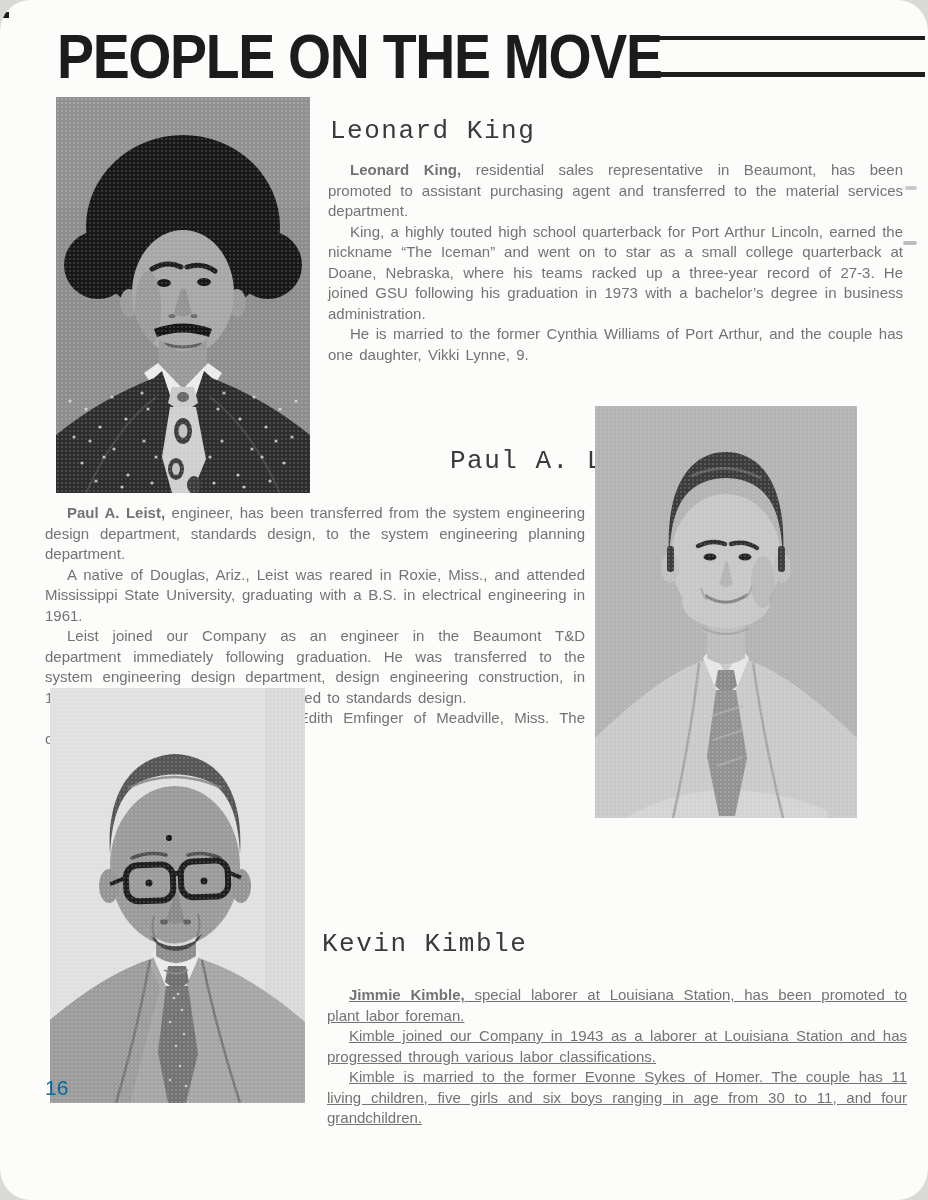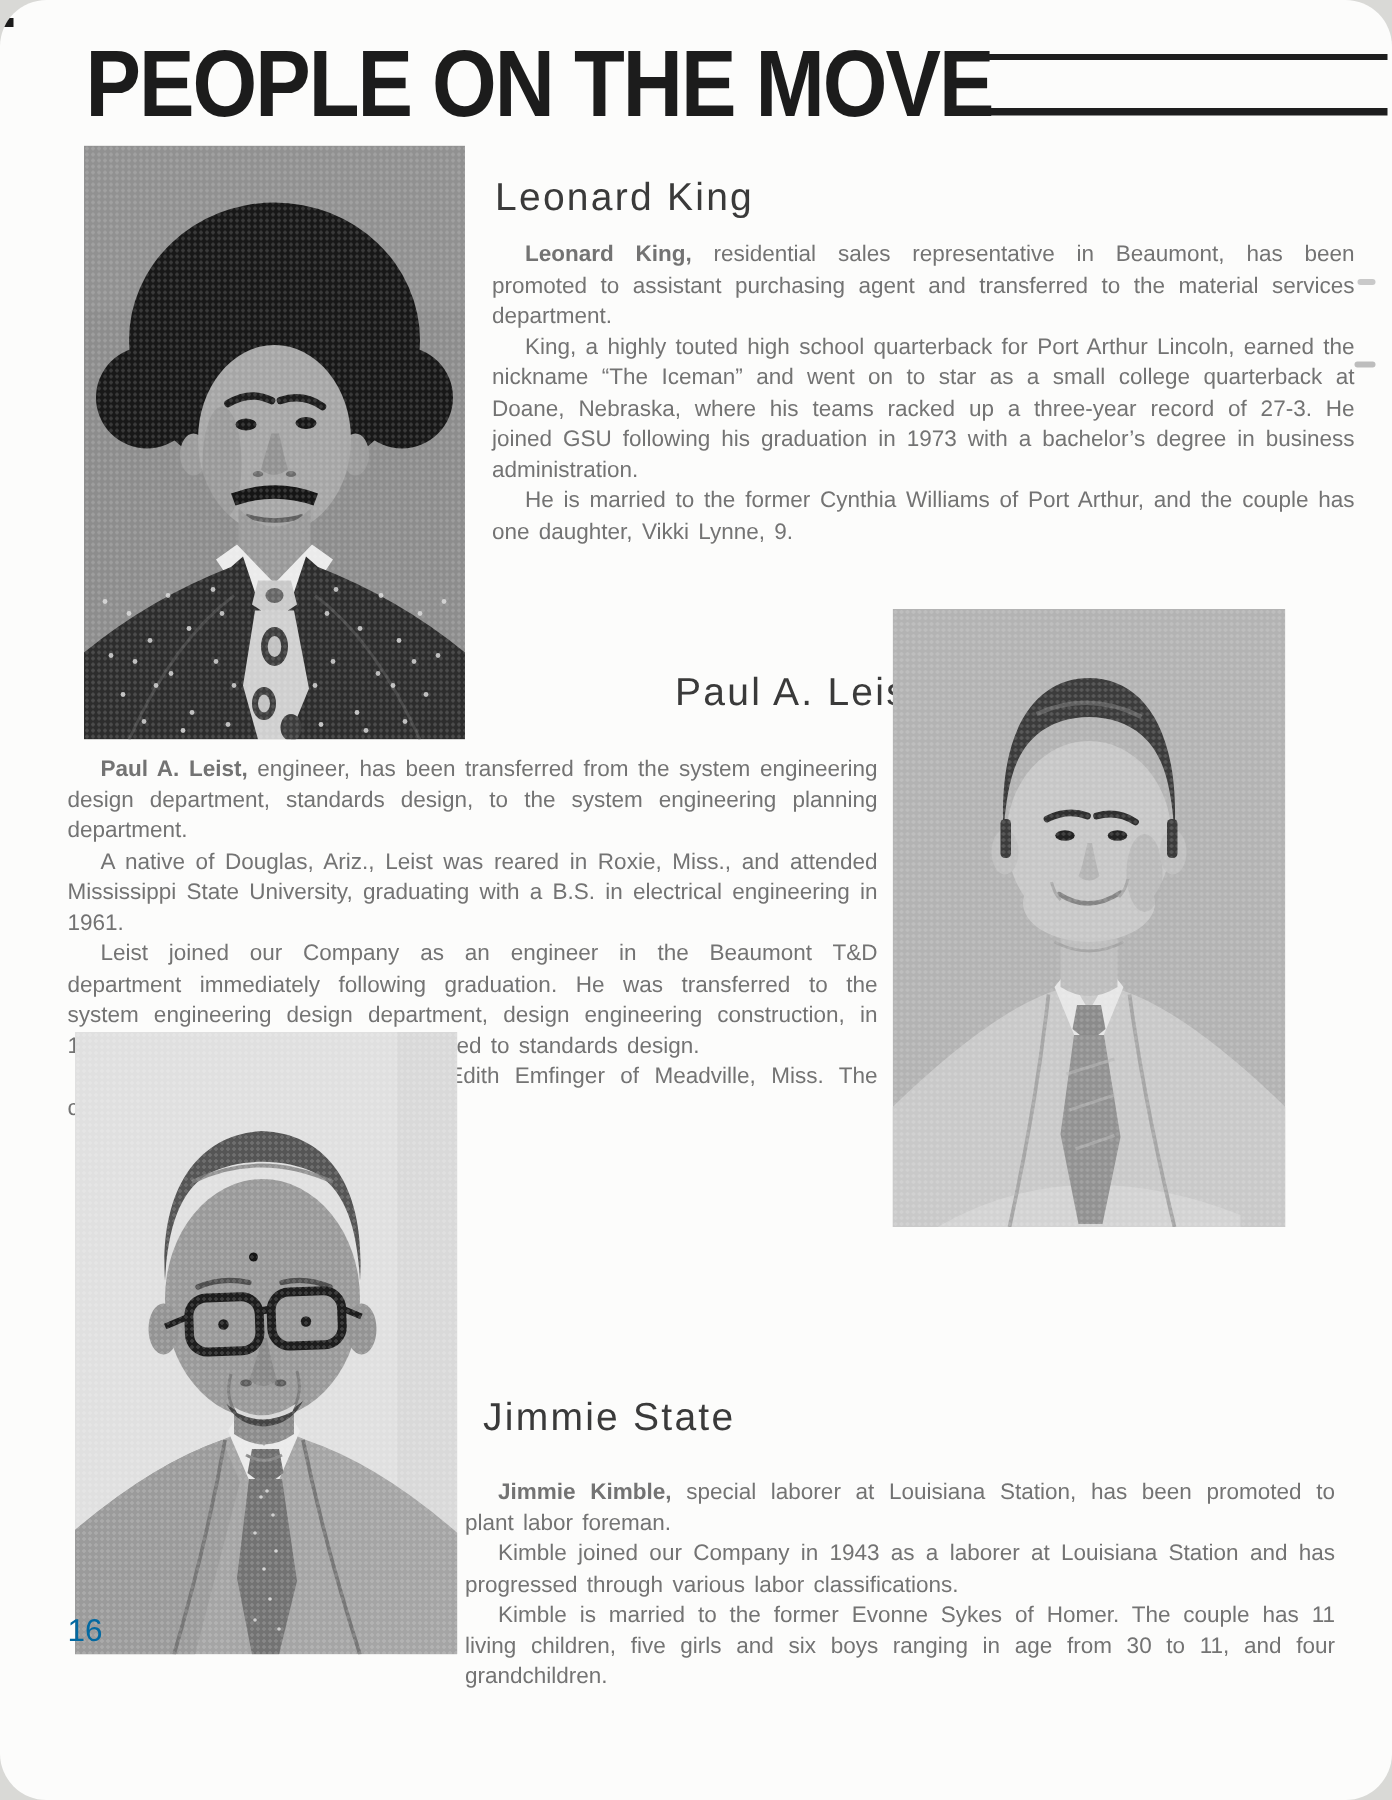--- a/index.html
+++ b/index.html
@@ -28,36 +28,36 @@
     background-image:radial-gradient(rgba(255,255,255,.15) 1px, rgba(255,255,255,0) 1.4px);
     background-size:4px 4px;
   }
   .photo-king   { left:56px;  top:97px;  width:254px; height:396px; }
   .photo-leist  { left:595px; top:406px; width:262px; height:412px; }
   .photo-kimble { left:50px;  top:688px; width:255px; height:415px; }
 
   
   .person-heading {
     position:absolute; font-size:26px; font-weight:400;
-    letter-spacing:1.5px; color:#3a3a3a; white-space:nowrap;
+    letter-spacing:1.5px; color:#3a3a3a; white-space:nowrap;font-family:Liberation Mono, monospace;
   }
   .heading-king   { left:330px; top:116px; }
   .heading-leist  { left:450px; top:446px; }
   .heading-kimble { left:322px; top:929px; }
 
   
   .body-col {
     position:absolute; text-align:justify;
     font-size:15px; line-height:20.5px; word-spacing:2px; color:#737373;
   }
   .body-col p { margin:0; text-indent:22px; }
   .body-col b { font-weight:700; }
   .body-king   { left:328px; top:160px; width:575px; }
   .body-leist  { left:45px;  top:503px; width:540px; }
-  .body-kimble { left:310px; top:985px; width:580px; }
+  .body-kimble { left:327px; top:985px; width:580px;text-decoration:underline; }
 
   .page-number {
     position:absolute; left:45px; top:1076px;
     font-size:21px; color:#0369a1;
   }
 
   
   .artifact { position:absolute; }
   .artifact-topleft { left:0; top:12px; width:9px; height:6px; background:#1b1b1b; }
   .artifact-right-1 { left:905px; top:186px; width:12px; height:4px; background:#c9c9c9; border-radius:2px; }
@@ -270,21 +270,21 @@
         <rect x="76" y="176" width="47" height="36" rx="12" fill="none" stroke="#1d1d1d" stroke-width="6"></rect>
         <rect x="131" y="174" width="47" height="36" rx="12" fill="none" stroke="#1d1d1d" stroke-width="6"></rect>
         <path d="M123,186 L131,185" stroke="#1d1d1d" stroke-width="5"></path>
         <path d="M76,188 L60,194" stroke="#1d1d1d" stroke-width="4"></path>
         <path d="M178,186 L191,192" stroke="#1d1d1d" stroke-width="4"></path>
       </g>
     </svg>
     <div class="halftone"></div>
   </div>
 
-  <div class="person-heading heading-kimble">Jimmie State</div>
+  <div class="person-heading heading-kimble">Kevin Kimble</div>
   <div class="body-col body-kimble">
     <p><b>Jimmie Kimble,</b><span> special laborer at Louisiana Station, has been promoted to plant labor foreman.</span></p>
     <p><span>Kimble joined our Company in 1943 as a laborer at Louisiana Station and has progressed through various labor classifications.</span></p>
     <p><span>Kimble is married to the former Evonne Sykes of Homer. The couple has 11 living children, five girls and six boys ranging in age from 30 to 11, and four grandchildren.</span></p>
   </div>
 
   <div class="page-number">16</div>
 
 </div>
 

